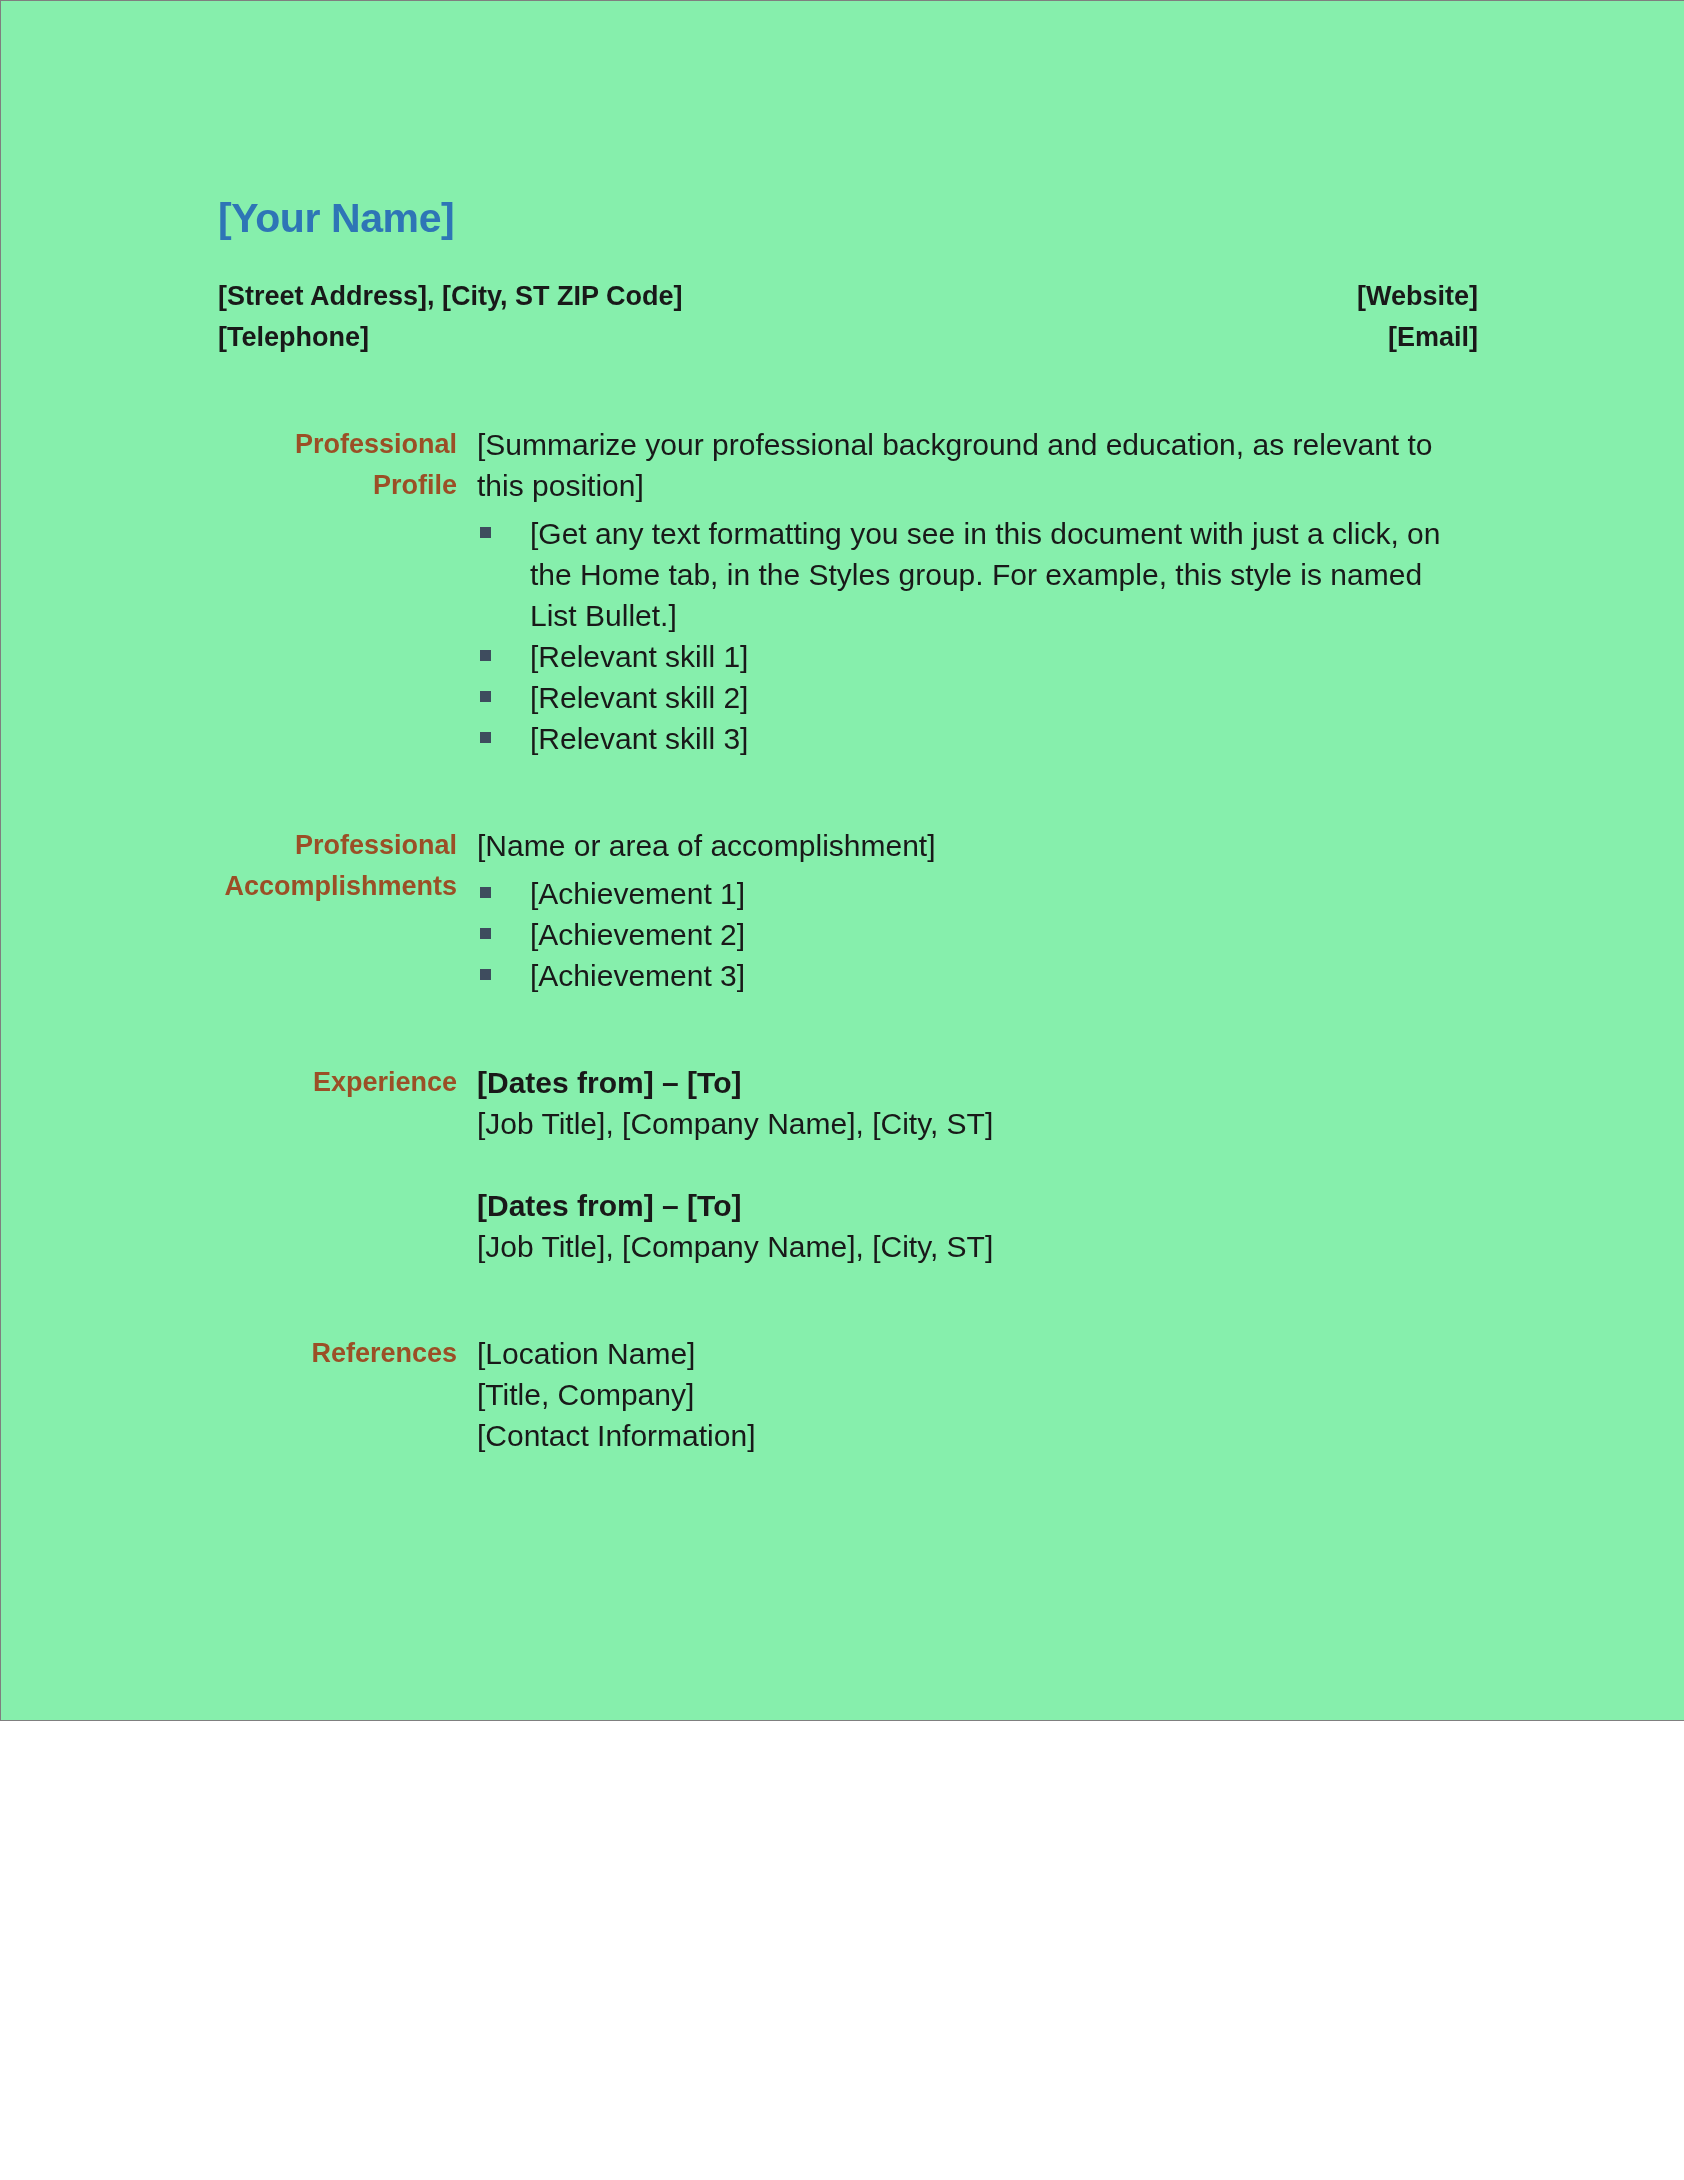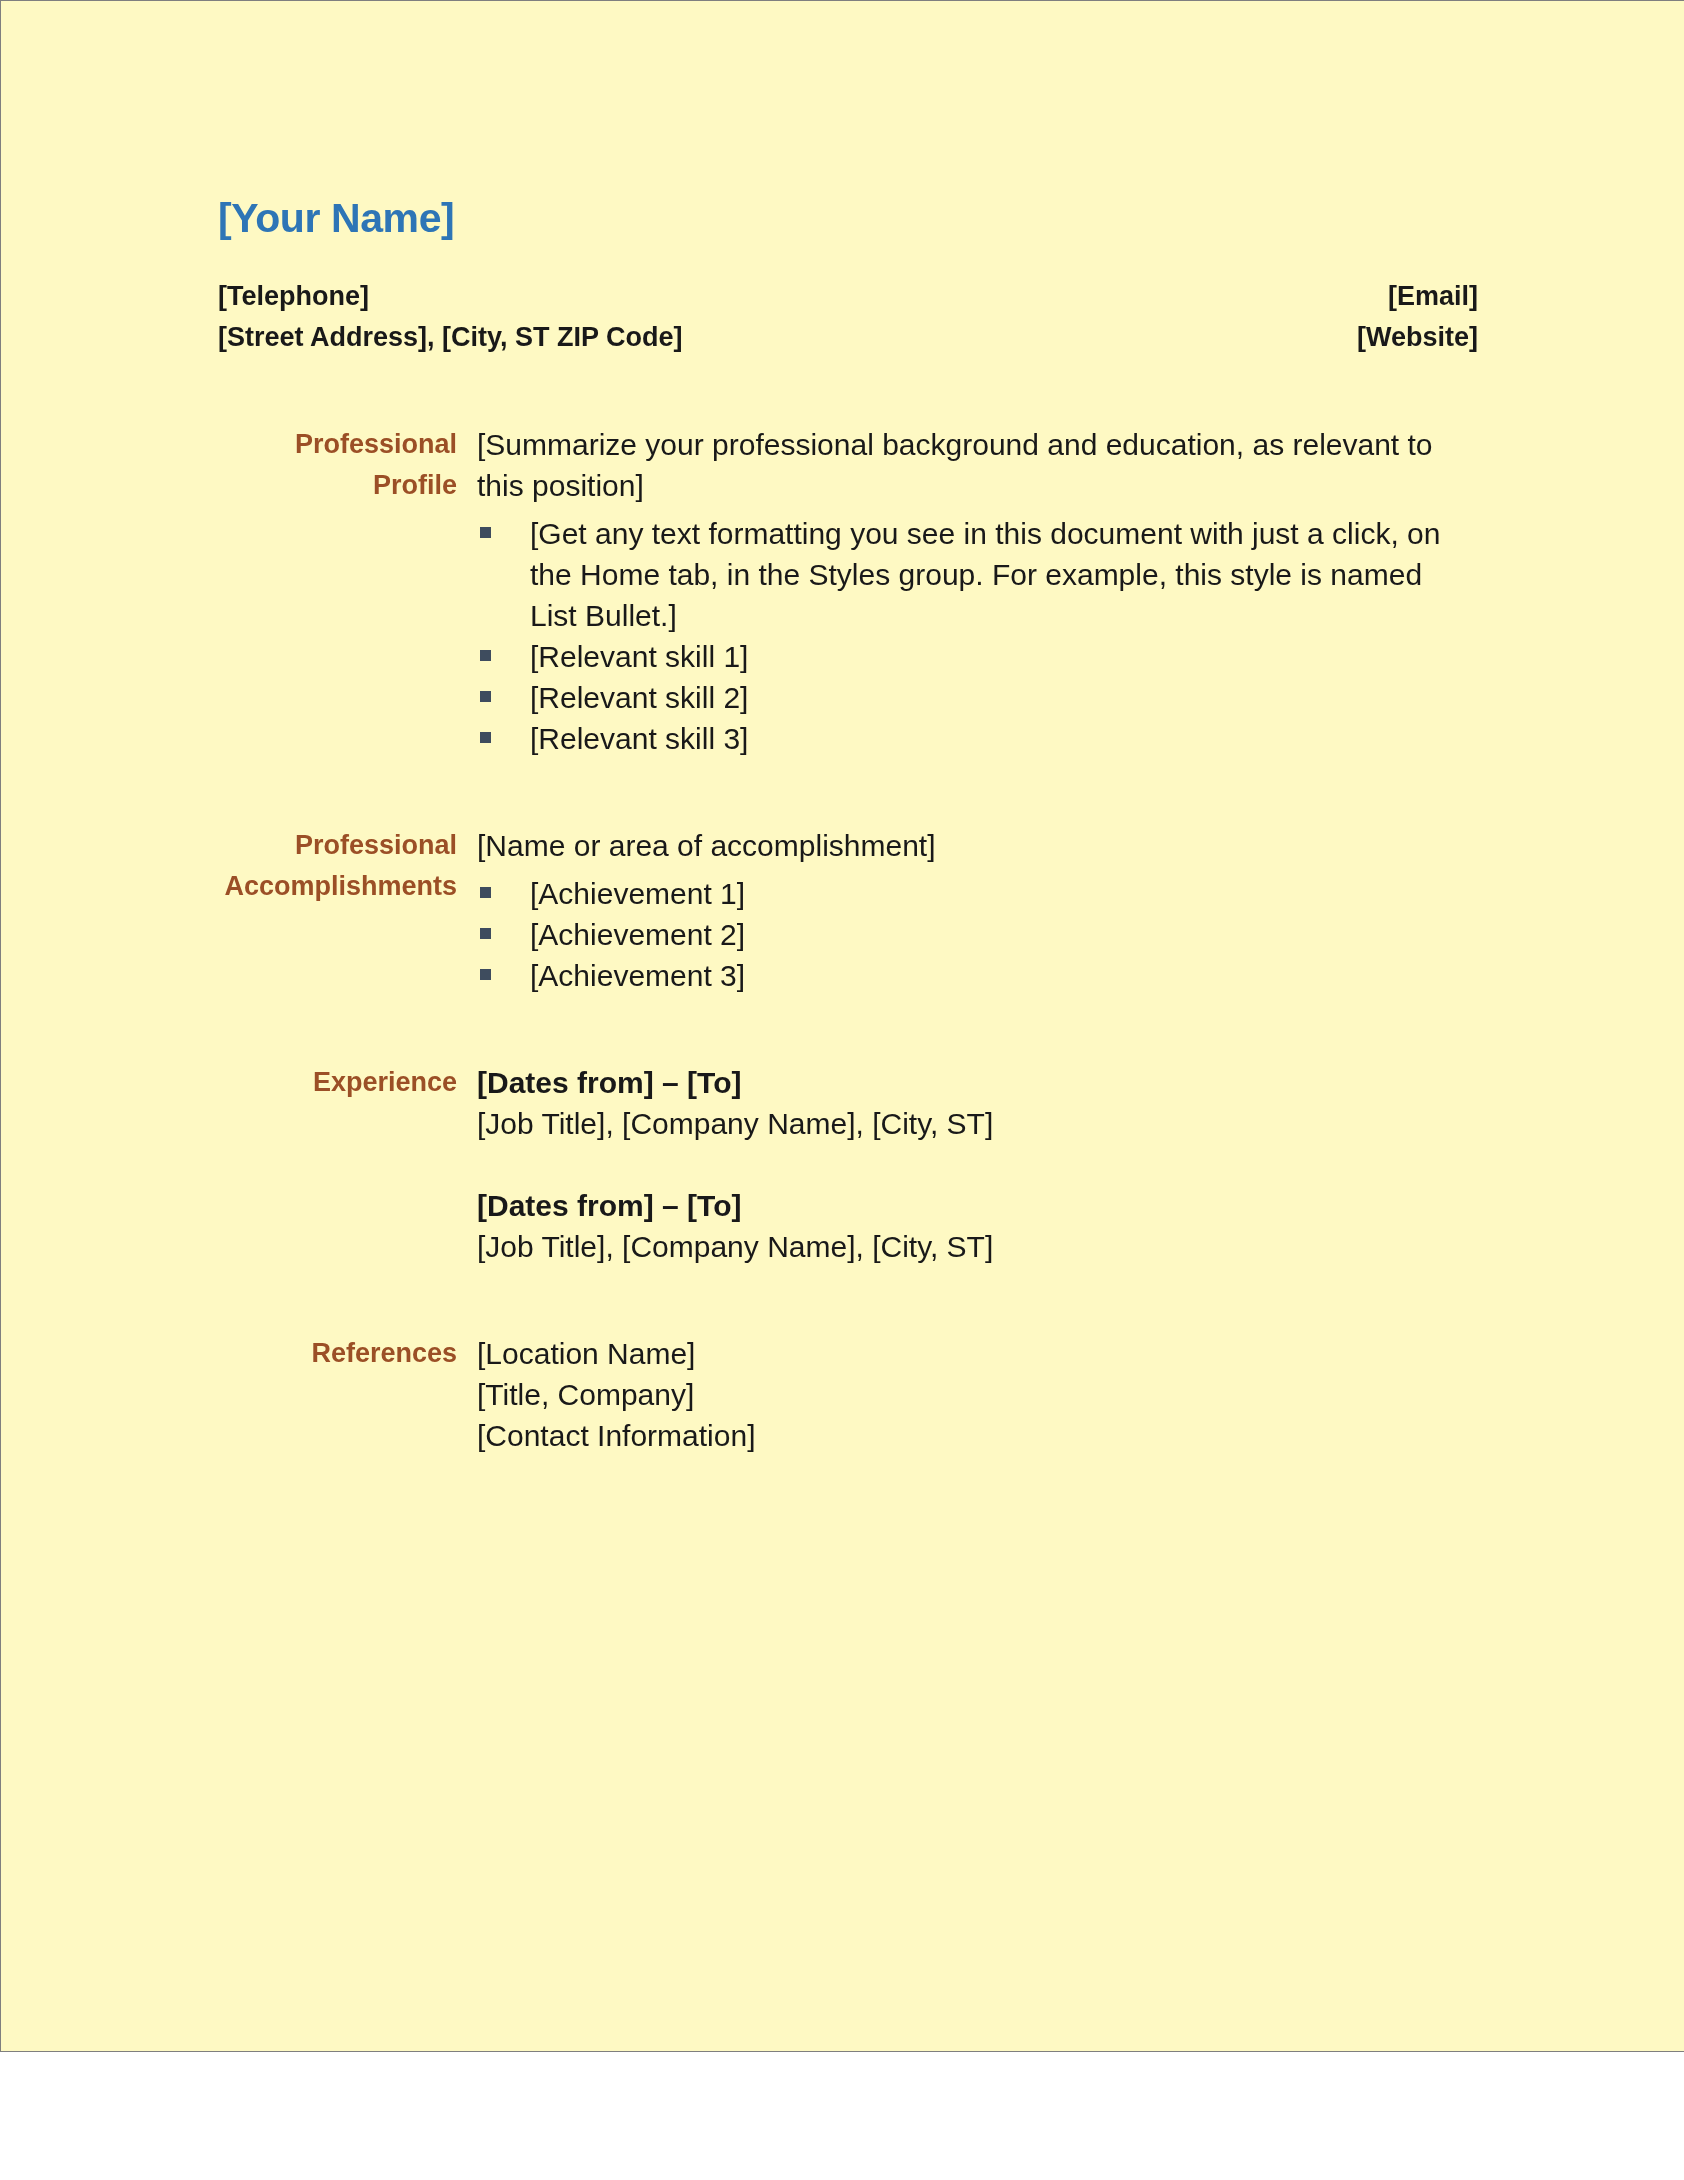--- a/index.html
+++ b/index.html
@@ -4,22 +4,22 @@
 <style>
   * { margin: 0; padding: 0; box-sizing: border-box; }
   html, body { background: #ffffff; }
   body {
     font-family: "Liberation Sans", "DejaVu Sans", sans-serif;
     color: #191919;
   }
   .page {
     position: relative;
     width: 1685px;
-    height: 2052px;
-    background: #fef9c3;
+    height: 1721px;
+    background: #86efac;
     border: 1.7px solid #7f7f7f;
     padding: 193px 206px 1px 217px;
     overflow: hidden;
   }
   
   .name {
     font-size: 41px;
     font-weight: bold;
     line-height: 48px;
     color: #2e75b6;
@@ -74,26 +74,26 @@
 </style>
 </head>
 <body>
 
 <div class="page">
 
   <h1 class="name">[Your Name]</h1>
 
   <div class="contact">
     <div class="contact-row">
+      <span>[Street Address], [City, ST ZIP Code]</span>
+      <span>[Website]</span>
+    </div>
+    <div class="contact-row">
       <span>[Telephone]</span>
       <span>[Email]</span>
-    </div>
-    <div class="contact-row">
-      <span>[Street Address], [City, ST ZIP Code]</span>
-      <span>[Website]</span>
     </div>
   </div>
 
   <section class="sec">
     <div class="sec-label">
       <div>Professional</div>
       <div>Profile</div>
     </div>
     <div class="sec-body">
       <p>[Summarize your professional background and education, as relevant to this position]</p>

